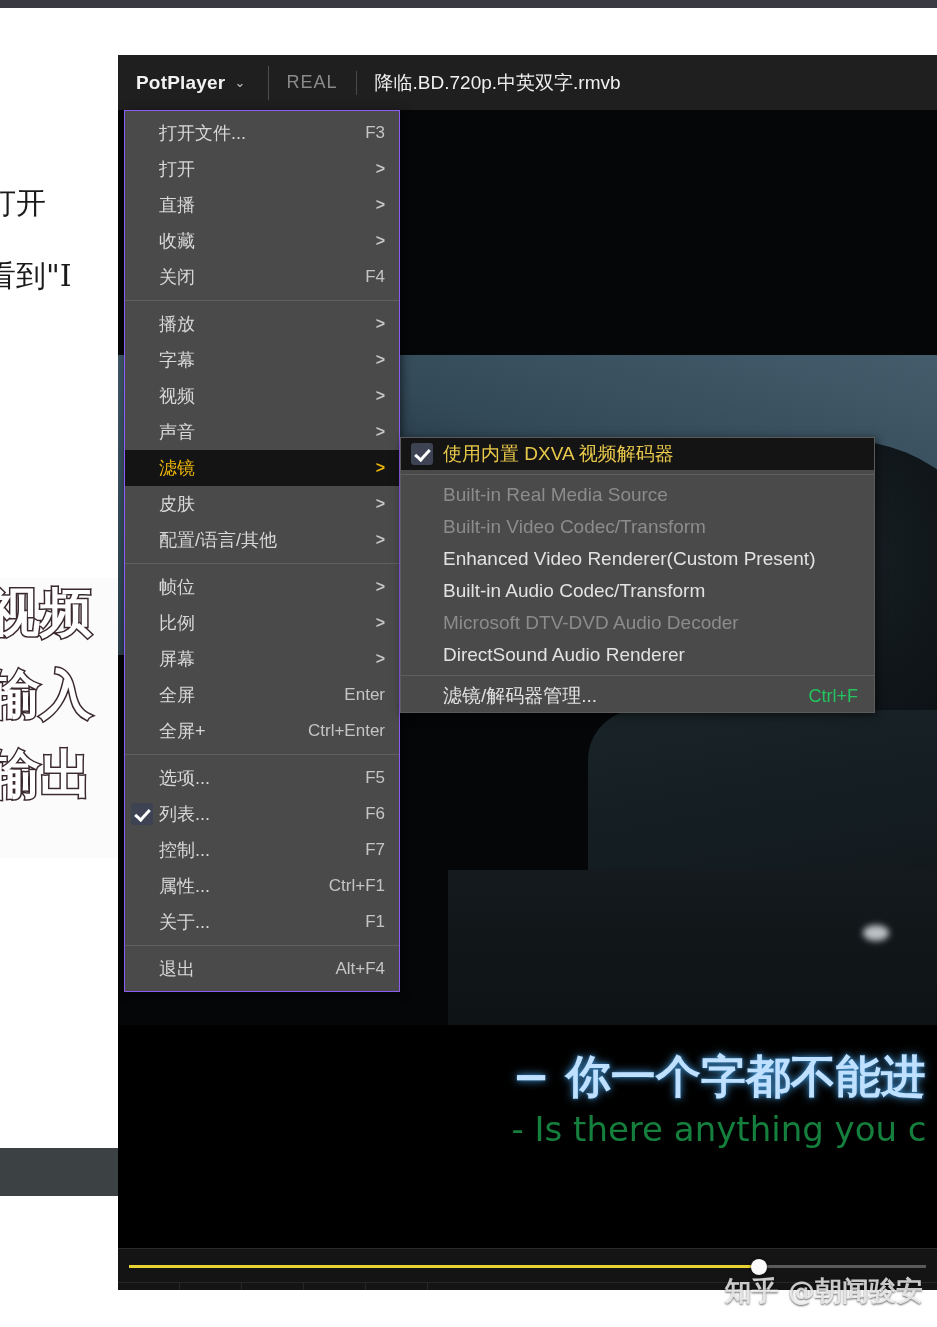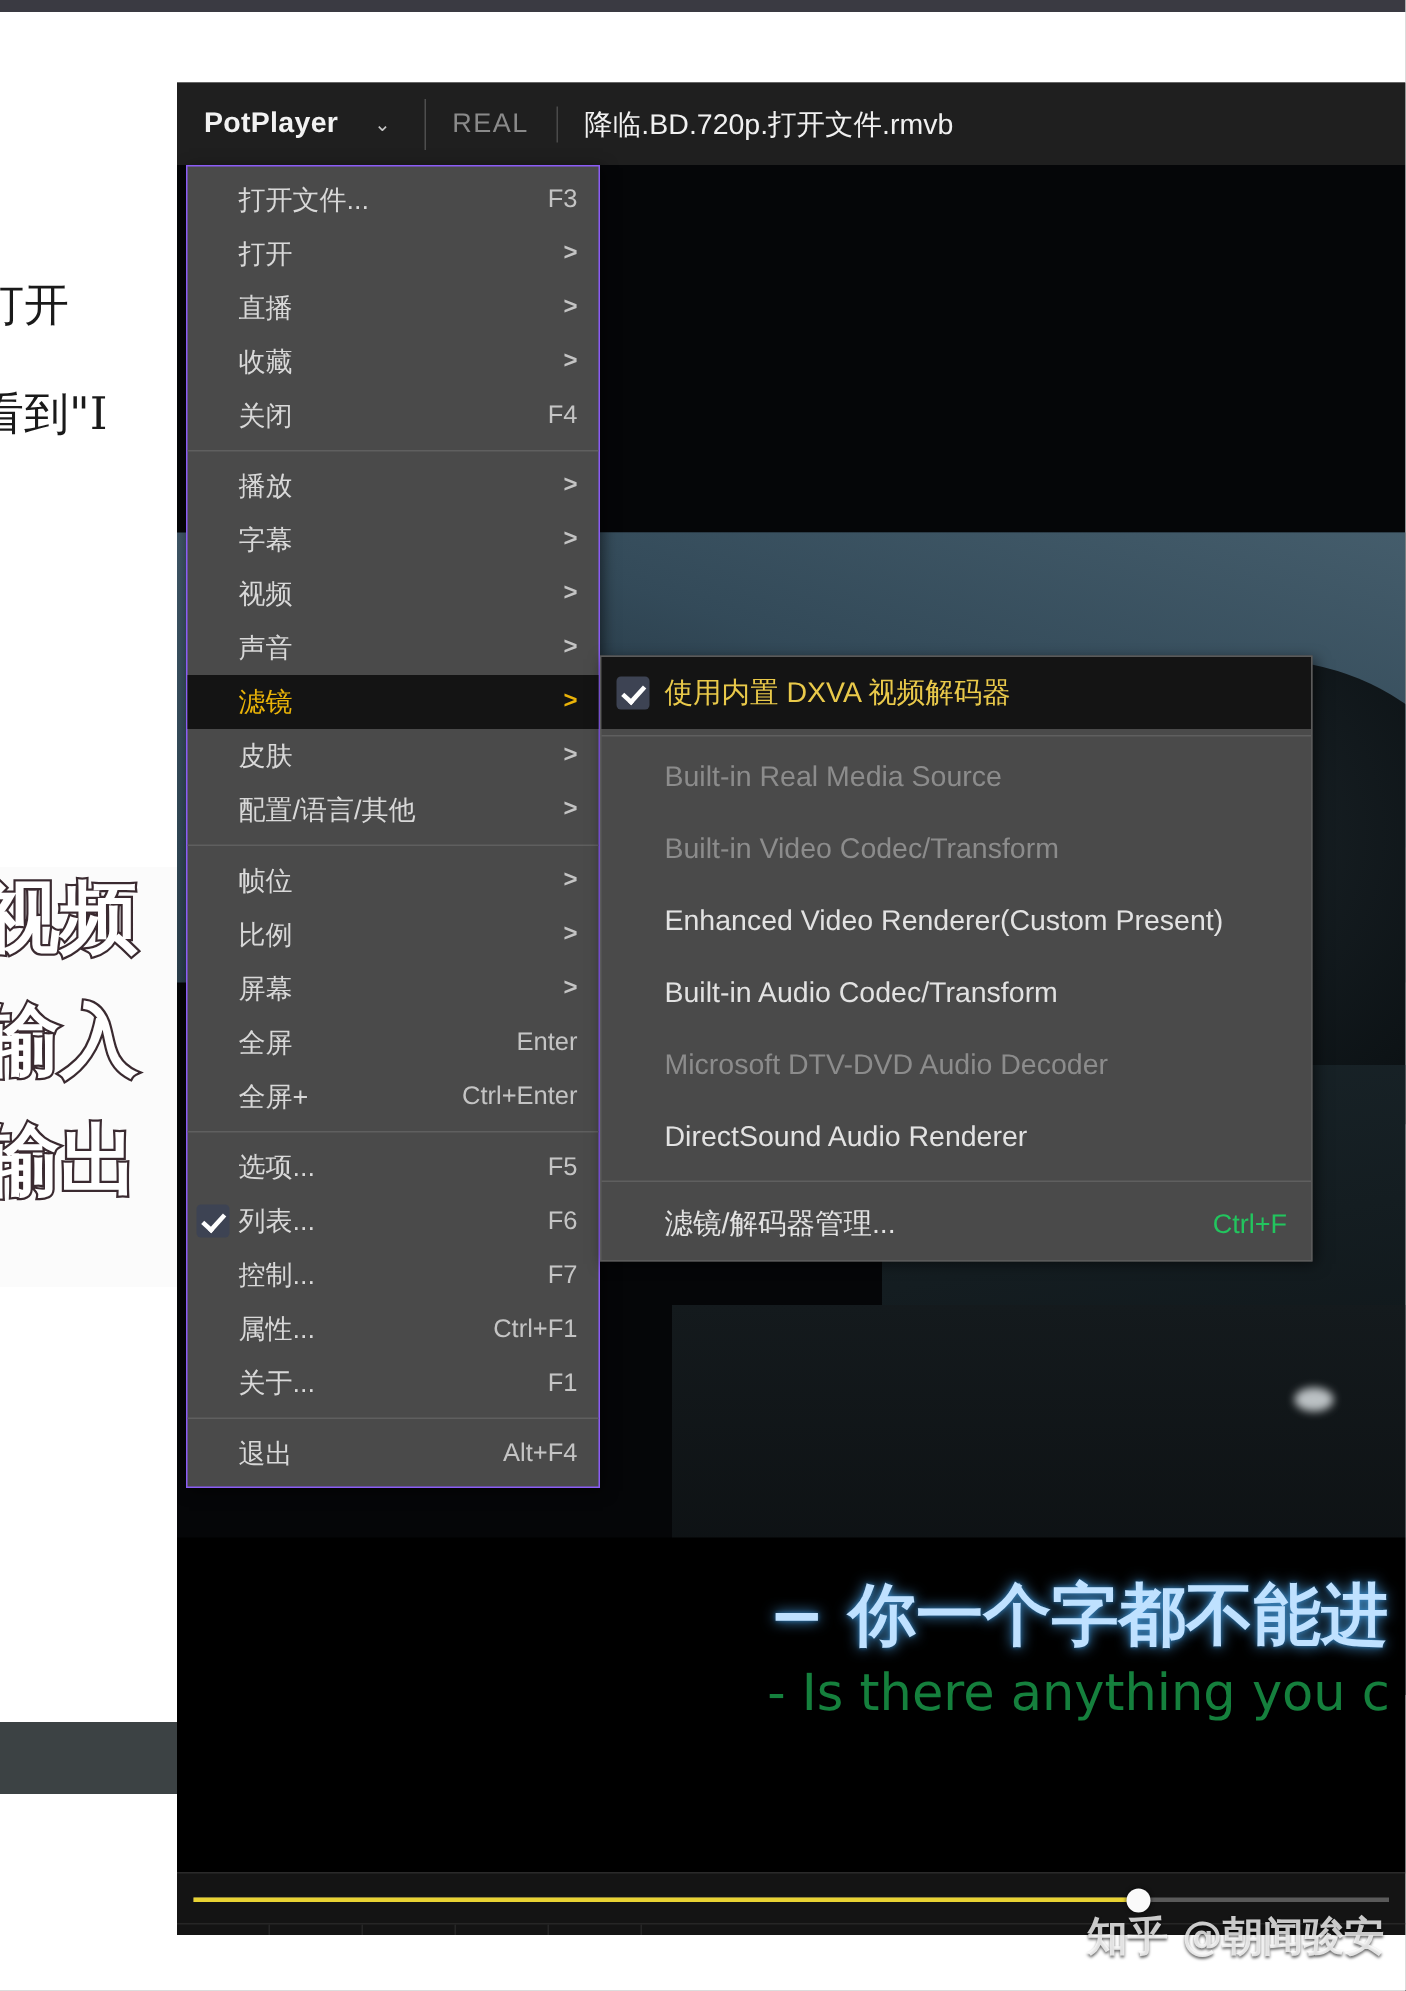--- a/index.html
+++ b/index.html
@@ -38,21 +38,21 @@
     position:absolute; left:118px; top:55px; width:819px; height:1235px;
     background:#000; overflow:hidden;
   }
 
   
   .titlebar {
     position:absolute; left:0; top:0; width:819px; height:55px;
     background:#1f1f1f; display:flex; align-items:center;
   }
   .tb-logo {
-    display:flex; align-items:center; gap:24px;
+    display:flex; align-items:center; gap:9px;
     padding:0 22px 0 18px; height:55px;
     color:#f2f2f2; font-size:19px; font-weight:600; letter-spacing:.2px;
   }
   .tb-chev { font-size:13px; color:#c8c8c8; font-weight:400; }
   .tb-sep { width:1px; height:34px; background:#4e4e4e; }
   .tb-real { color:#8a8a8a; font-size:18px; padding:0 18px; letter-spacing:1px; }
   .tb-sep2 { width:1px; height:24px; background:#4a4a4a; }
   .tb-file { color:#f0f0f0; font-size:19px; padding-left:18px; white-space:nowrap; }
 
   
@@ -136,21 +136,21 @@
     border-width:0 3px 3px 0; transform:rotate(42deg);
   }
 
   
   .submenu {
     position:absolute; left:282px; top:382px; width:475px;
     background:#4a4a4a; border:1px solid #5b5b5b; z-index:40;
     box-shadow:2px 2px 9px rgba(0,0,0,.55);
   }
   .smi {
-    display:flex; align-items:center; height:48px;
+    display:flex; align-items:center; height:32px;
     color:#e2e2e2; font-size:19px; padding:0 16px 0 0;
   }
   .smi .smi-check { width:42px; flex:0 0 42px; text-align:center; }
   .smi .smi-label { flex:1 1 auto; white-space:nowrap; }
   .smi .smi-accel { color:#22c55e; font-size:18px; }
   .smi.hl { background:#141414; }
   .smi.hl .smi-label { color:#e9c94a; }
   .smi.disabled .smi-label { color:#8c8c8c; }
   .smi-sep { height:1px; background:#5f5f5f; margin:4px 0; }
 
@@ -209,21 +209,21 @@
   <div id="player">
 
     <div class="titlebar">
       <div class="tb-logo">
         <span>PotPlayer</span>
         <span class="tb-chev">⌄</span>
       </div>
       <div class="tb-sep"></div>
       <div class="tb-real">REAL</div>
       <div class="tb-sep2"></div>
-      <div class="tb-file">降临.BD.720p.打开文件.rmvb</div>
+      <div class="tb-file">降临.BD.720p.中英双字.rmvb</div>
     </div>
 
     <div class="video">
       <div class="vid-sky"></div>
       <div class="vid-sky2"></div>
       <div class="vid-head"></div>
       <div class="vid-body"></div>
       <div class="vid-desk"></div>
       <div class="vid-lamp"></div>
       <div class="vid-bottom-black"></div>

